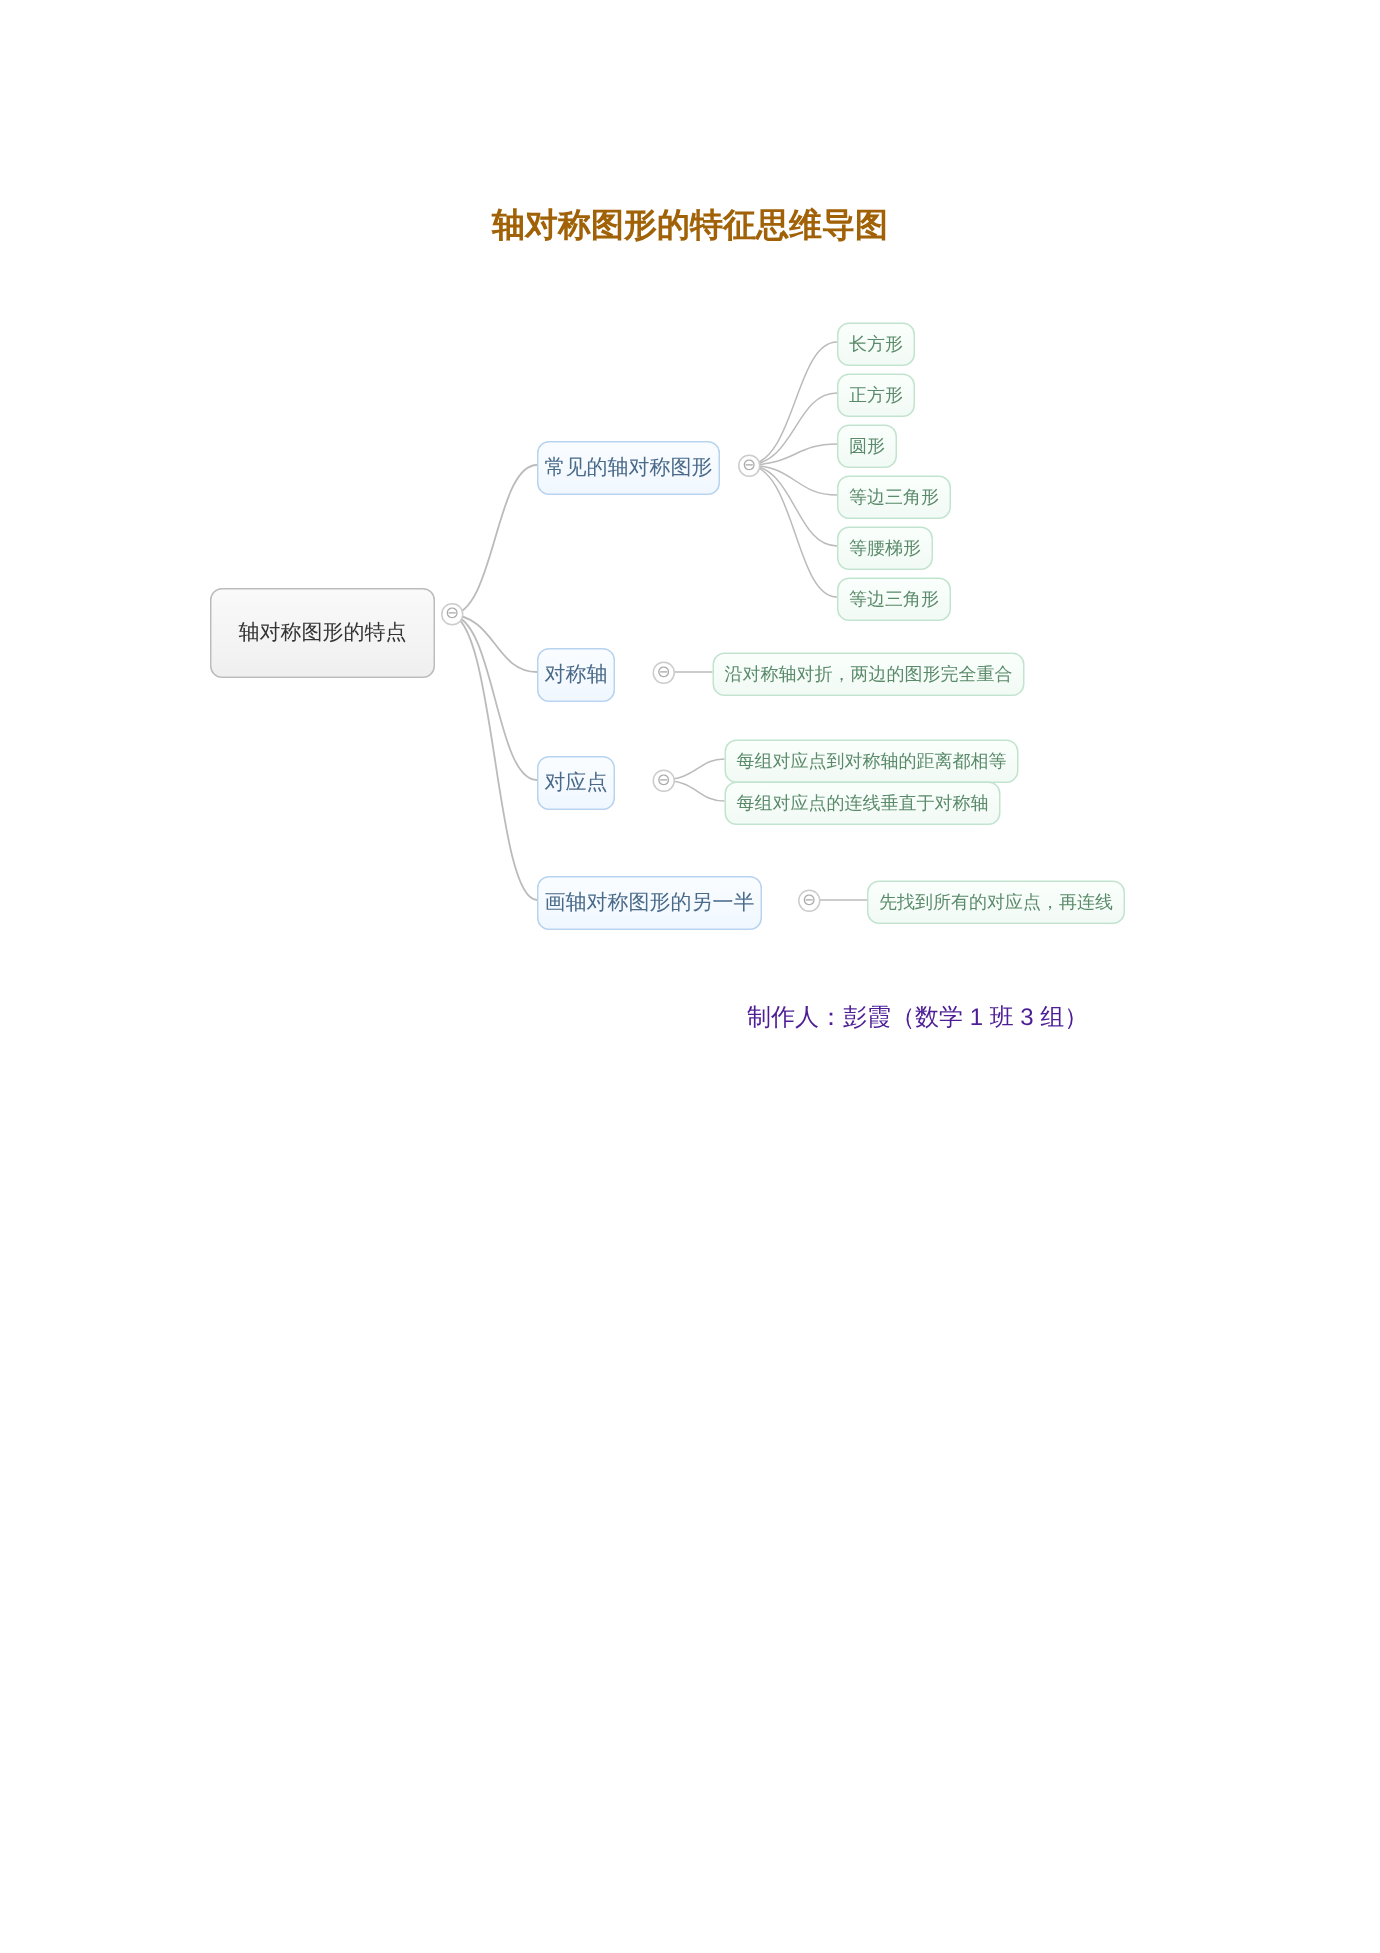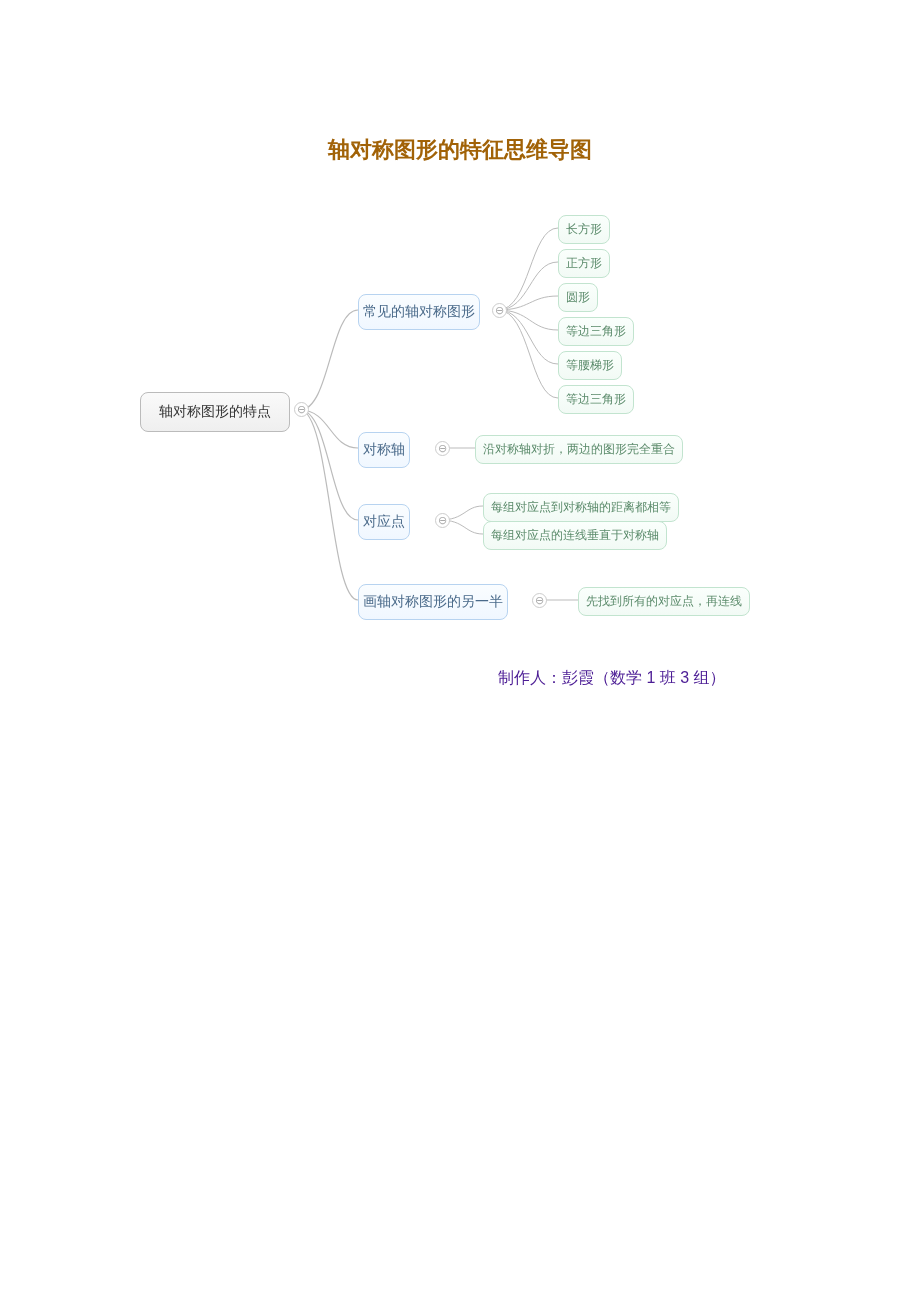--- a/index.html
+++ b/index.html
@@ -42,21 +42,21 @@
       align-items: center;
       justify-content: center;
       font-size: 14px;
       white-space: nowrap;
       z-index: 2;
     }
     .root {
       background: linear-gradient(#fafafa, #efefef);
       border: 1px solid #bbb;
       color: #333;
-      padding: 10px 18px;
+      padding: 20px 18px;
       font-family: Liberation Serif, serif;
     }
     .branch-blue {
       background: linear-gradient(#fafdff, #f0f7ff);
       border: 1px solid #b7d3f0;
       color: #4a6a8a;
       padding: 8px 4px;
     }
     .leaf-green {
       background: linear-gradient(#fafffc, #f2faf5);

